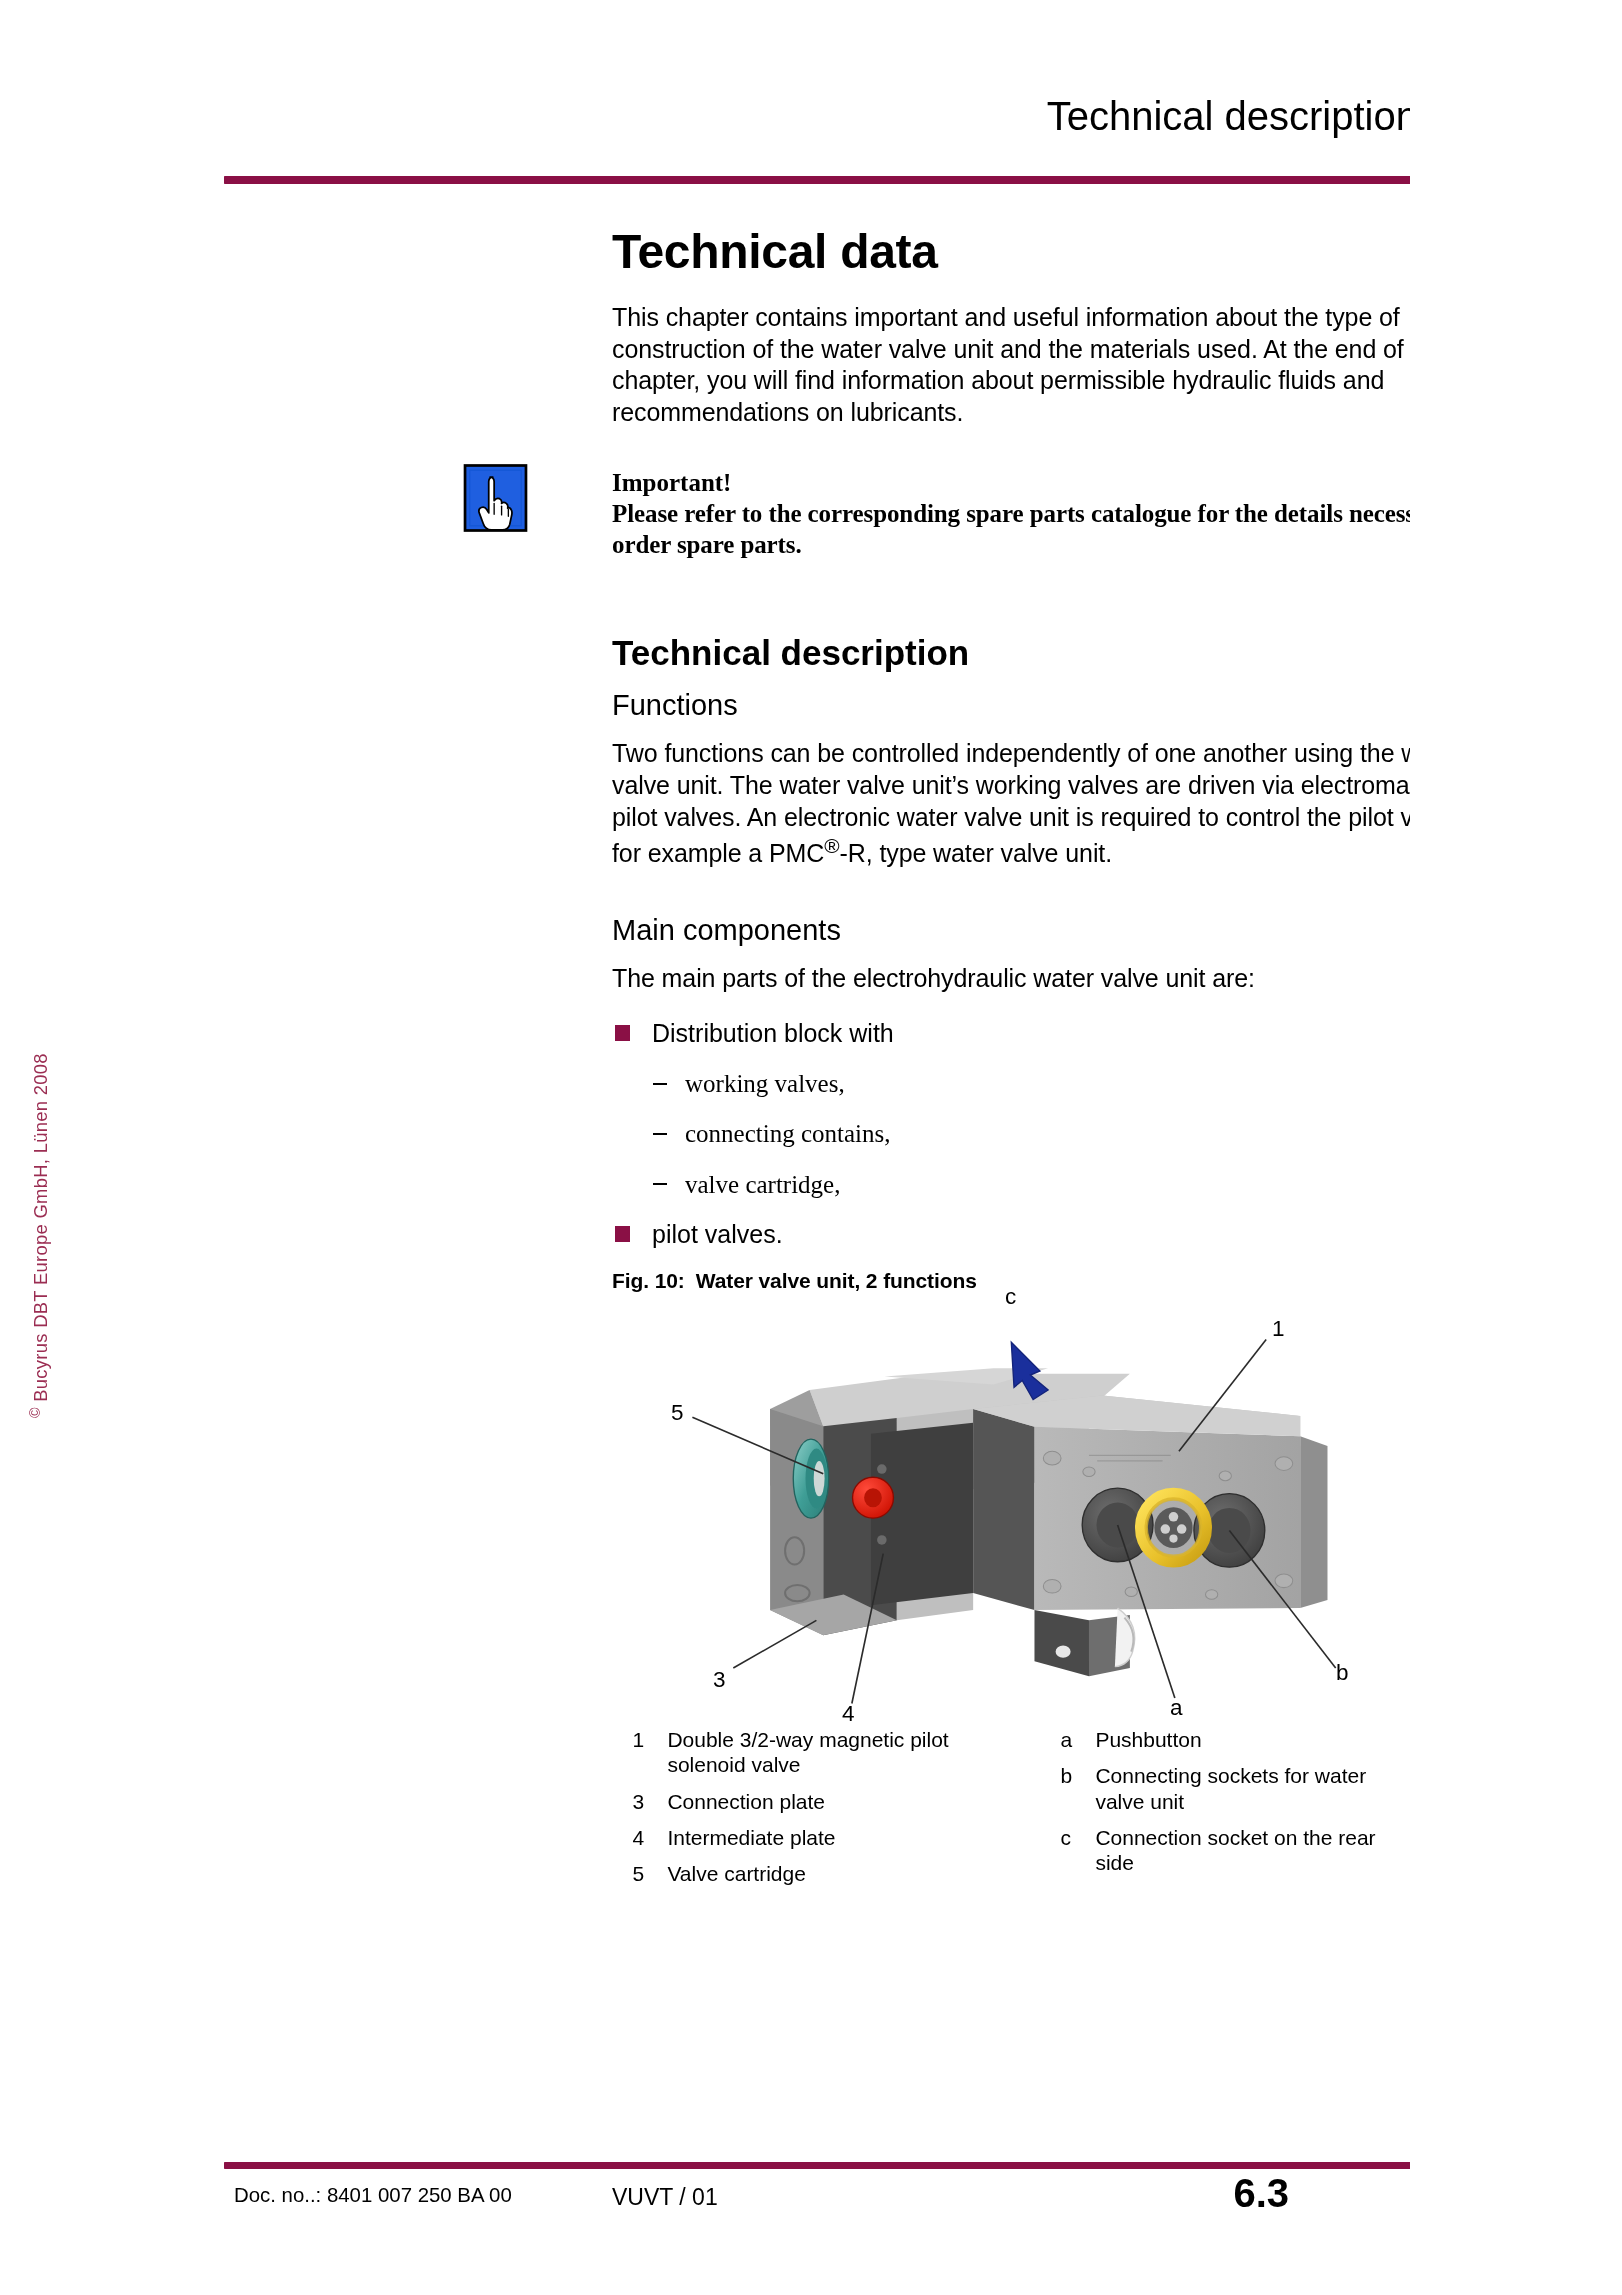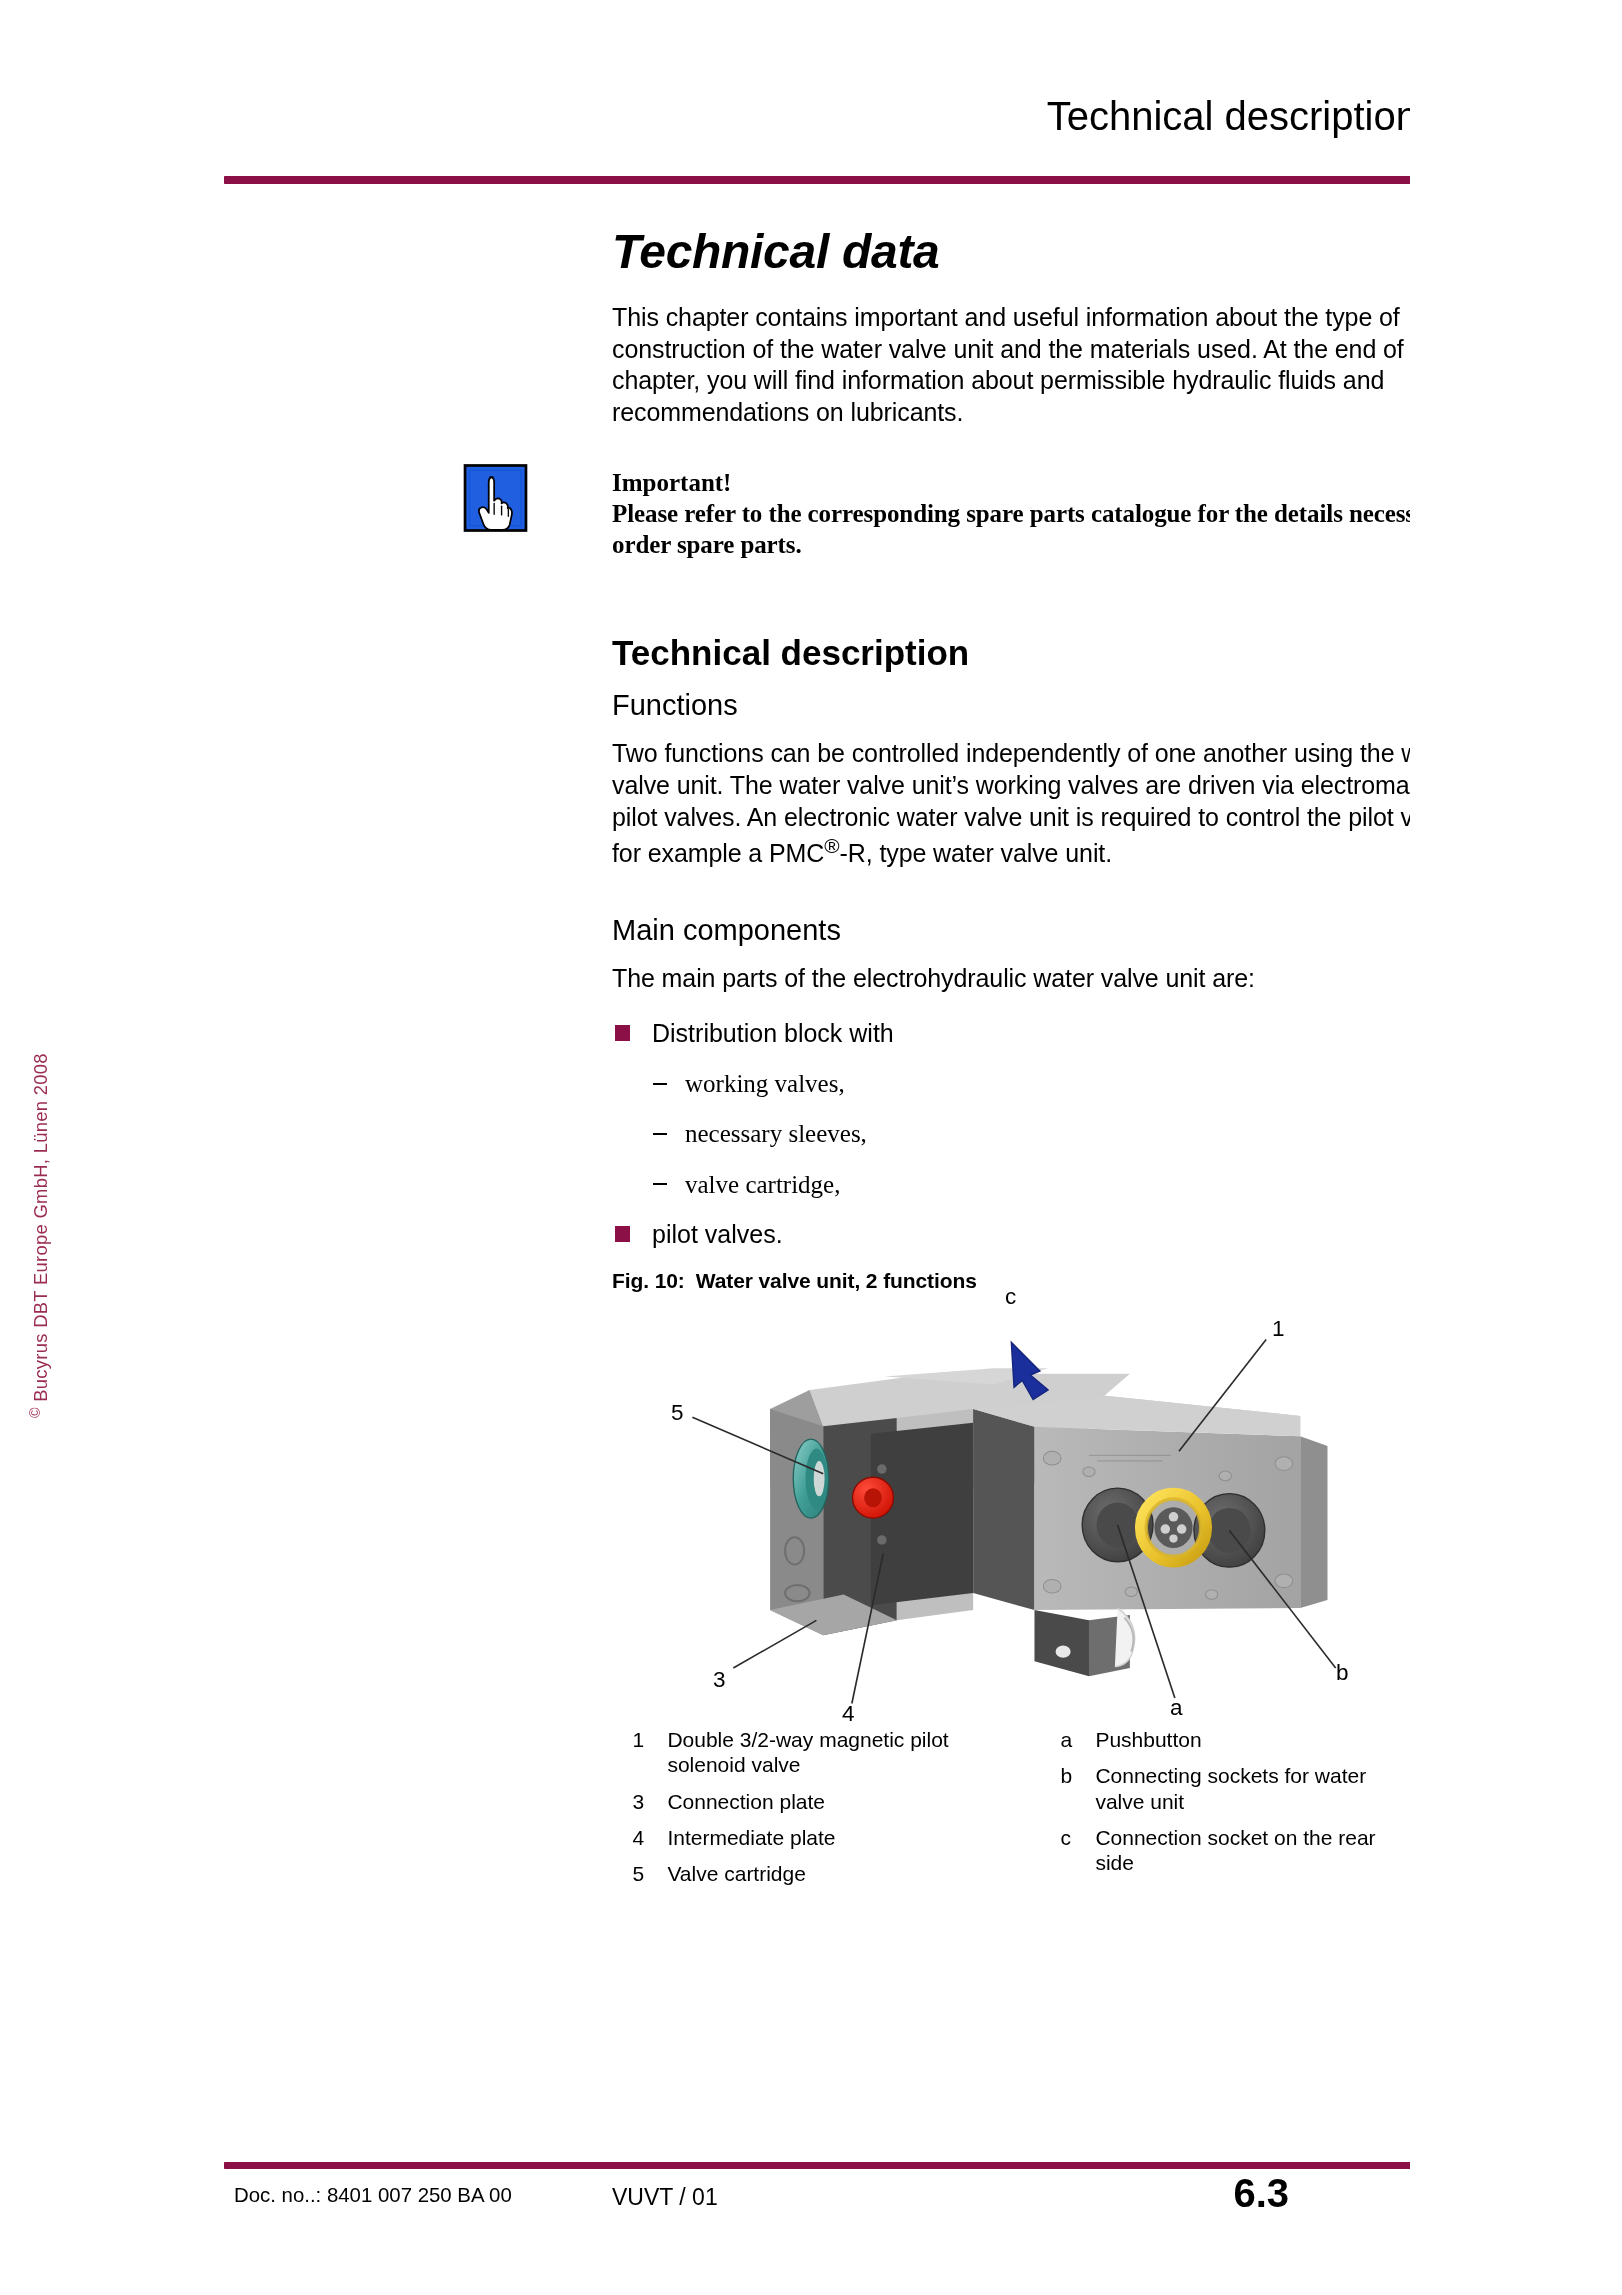--- a/index.html
+++ b/index.html
@@ -78,21 +78,20 @@
     top: 228px;
     width: 893px;
   }
 
   h1.doc-title {
     margin: 0 0 26px 0;
     font-size: 48px;
     font-weight: bold;
     letter-spacing: -0.3px;
     line-height: 1.0;
-    font-style: italic;
   }
   h2.doc-h2 {
     margin: 0 0 19px 0;
     font-size: 35px;
     font-weight: bold;
     line-height: 1.05;
   }
   h3.doc-h3 {
     margin: 0 0 17.7px 0;
     font-size: 29px;
@@ -367,21 +366,21 @@
         <span class="sq"></span>
         <span>Distribution block with</span>
       </li>
       <ul class="dash-list">
         <li class="dash-item">
           <span class="dash"></span>
           <span>working valves,</span>
         </li>
         <li class="dash-item">
           <span class="dash"></span>
-          <span>necessary sleeves,</span>
+          <span>connecting contains,</span>
         </li>
         <li class="dash-item">
           <span class="dash"></span>
           <span>valve cartridge,</span>
         </li>
       </ul>
       <li class="bullet-item">
         <span class="sq"></span>
         <span>pilot valves.</span>
       </li>

